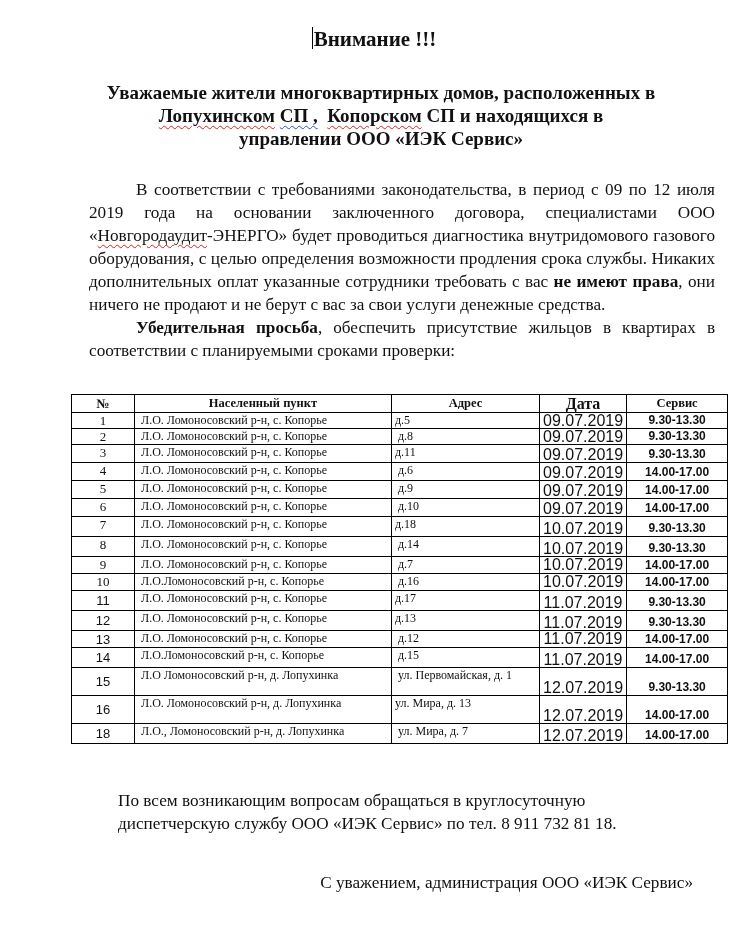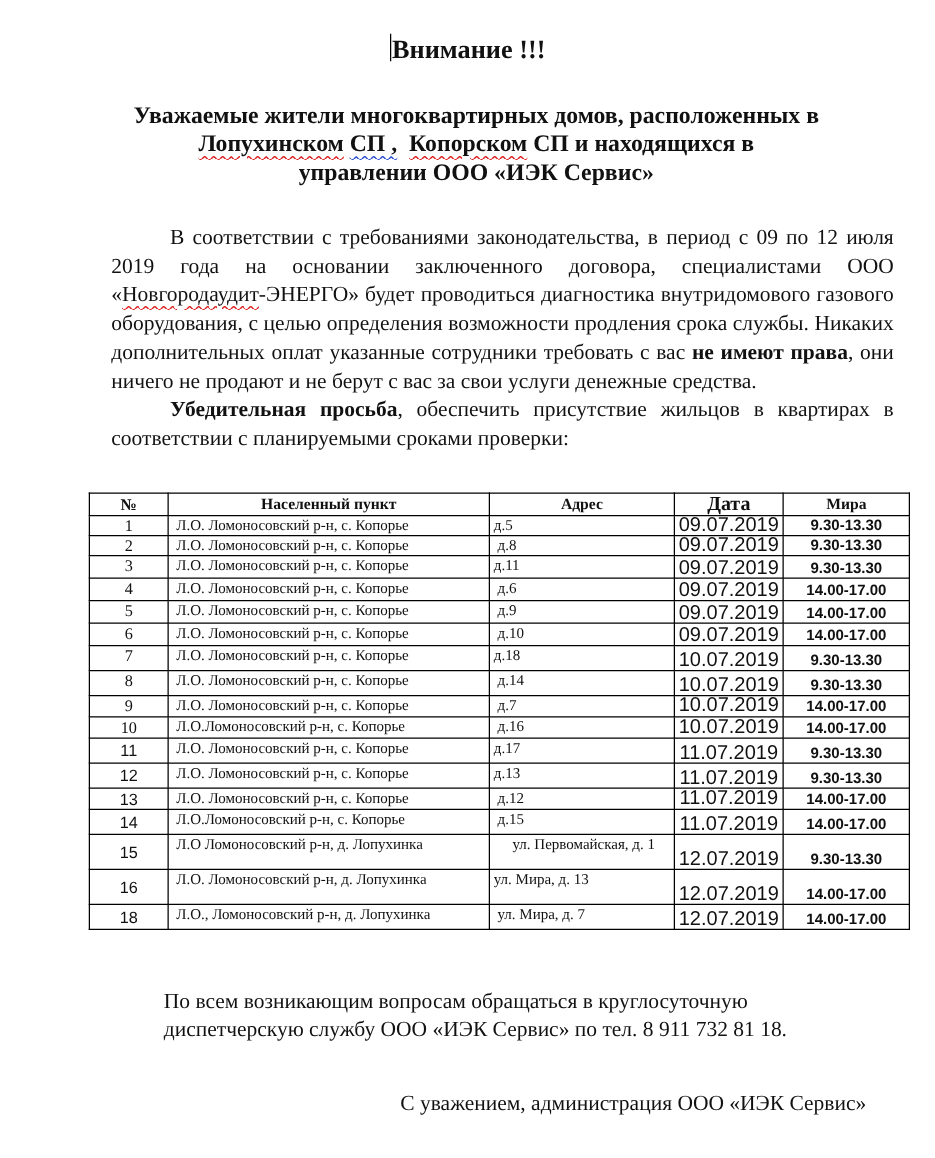--- a/index.html
+++ b/index.html
@@ -15,21 +15,21 @@
   table { border-collapse:collapse; font-size:12px; }
   td, th { border:1px solid #000; padding:0 3px; vertical-align:top; white-space:nowrap; }
   th { font-weight:bold; font-size:12.5px; text-align:center; height:17px; line-height:17px; }
   td { line-height:15px; }
   .c-num { width:56px; text-align:center; font-size:13px; }
   .c-num.sans { font-family:"Liberation Sans", sans-serif; font-size:13px; }
   .c-place { width:247px; padding-left:6px; }
   .c-addr { width:141px; }
   .c-date { width:71px; text-align:center; font-family:"Liberation Sans", sans-serif; font-size:16px; }
   .c-time { width:94px; text-align:center; font-family:"Liberation Sans", sans-serif; font-weight:bold; font-size:12px; vertical-align:bottom; }
-  .footer-text { position:absolute; top:789px; left:131px; font-size:17.2px; line-height:23px; }
+  .footer-text { position:absolute; top:789px; left:118px; font-size:17.2px; line-height:23px; }
   .signature { position:absolute; top:873px; right:55px; font-size:17.2px; }
 </style>
 </head>
 <body>
 
 <div class="title"><span class="caret"></span><span>Внимание !!!</span></div>
 
 <div class="subtitle">
   <div>Уважаемые жители многоквартирных домов, расположенных в</div>
   <div><span class="spell-red">Лопухинском</span><span> </span><span class="spell-blue">СП ,</span><span style="white-space:pre">  </span><span class="spell-red">Копорском</span><span> СП и находящихся в</span></div>
@@ -42,21 +42,21 @@
 </div>
 
 <div class="table-wrap">
   <table>
     <thead>
       <tr>
         <th class="c-num">№</th>
         <th class="c-place" style="padding-left:3px">Населенный пункт</th>
         <th class="c-addr">Адрес</th>
         <th class="c-date" style="font-family:'Liberation Serif',serif">Дата</th>
-        <th class="c-time" style="font-family:'Liberation Serif',serif;font-size:12.5px;vertical-align:top">Мира</th>
+        <th class="c-time" style="font-family:'Liberation Serif',serif;font-size:12.5px;vertical-align:top">Сервис</th>
       </tr>
     </thead>
     <tbody id="tbody">
         <tr style="height: 15px;">
           <td class="c-num">1</td>
           <td class="c-place">Л.О. Ломоносовский р-н, с. Копорье</td>
           <td class="c-addr" style="white-space: pre;">д.5</td>
           <td class="c-date">09.07.2019</td>
           <td class="c-time">9.30-13.30</td>
         </tr>
@@ -147,21 +147,21 @@
         <tr style="height: 20px;">
           <td class="c-num sans" style="vertical-align: middle;">14</td>
           <td class="c-place">Л.О.Ломоносовский р-н, с. Копорье</td>
           <td class="c-addr" style="white-space: pre;"> д.15</td>
           <td class="c-date" style="vertical-align: bottom;">11.07.2019</td>
           <td class="c-time">14.00-17.00</td>
         </tr>
         <tr style="height: 28px;">
           <td class="c-num sans" style="vertical-align: middle;">15</td>
           <td class="c-place">Л.О Ломоносовский р-н, д. Лопухинка</td>
-          <td class="c-addr" style="white-space: pre; text-align: center;"> ул. Первомайская, д. 1</td>
+          <td class="c-addr" style="white-space: pre;"> ул. Первомайская, д. 1</td>
           <td class="c-date" style="vertical-align: bottom;">12.07.2019</td>
           <td class="c-time">9.30-13.30</td>
         </tr>
         <tr style="height: 28px;">
           <td class="c-num sans" style="vertical-align: middle;">16</td>
           <td class="c-place">Л.О.  Ломоносовский р-н, д. Лопухинка</td>
           <td class="c-addr" style="white-space: pre;">ул. Мира, д. 13</td>
           <td class="c-date" style="vertical-align: bottom;">12.07.2019</td>
           <td class="c-time">14.00-17.00</td>
         </tr>

